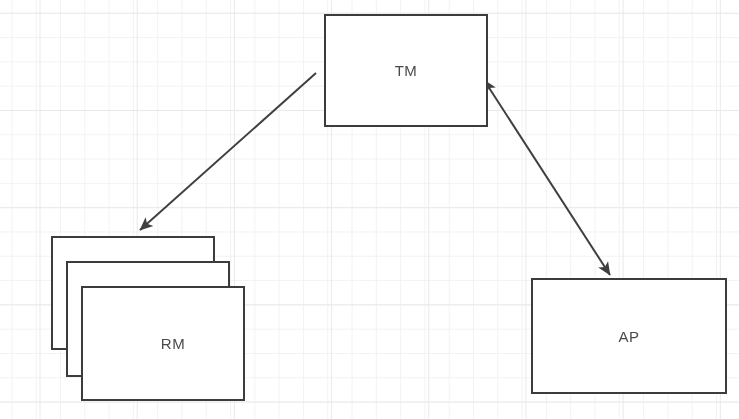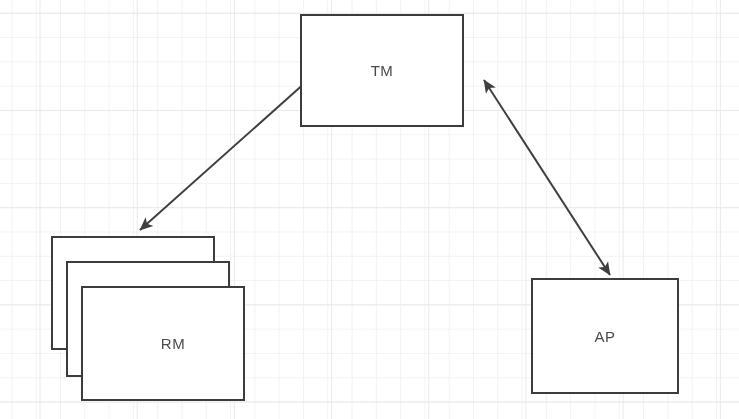--- a/index.html
+++ b/index.html
@@ -54,25 +54,25 @@
     align-items:center;
     justify-content:center;
   }
   .node-label{
     font-size:15px;
     color:var(--label-text);
     letter-spacing:0.5px;
     user-select:none;
   }
 
-  .node-tm{left:300px;top:14px;width:164px;height:113px;}
+  .node-tm{left:324px;top:14px;width:164px;height:113px;}
   .rm-back{left:51px;top:236px;width:164px;height:114px;}
   .rm-middle{left:66px;top:261px;width:164px;height:116px;}
   .rm-front{left:81px;top:286px;width:164px;height:115px;padding-left:20px;}
-  .node-ap{left:531px;top:278px;width:148px;height:116px;}
+  .node-ap{left:531px;top:278px;width:196px;height:116px;}
 </style>
 </head>
 <body>
 
 <div class="canvas">
 
   <svg class="connectors" viewBox="0 0 739 419" xmlns="http://www.w3.org/2000/svg">
     <defs>
       <marker id="arrowHead" viewBox="0 0 12 12" refX="10.5" refY="6" markerWidth="16" markerHeight="16" markerUnits="userSpaceOnUse" orient="auto-start-reverse">
         <path class="arrow-head" d="M1,1.6 L11,6 L1,10.4 L3.4,6 Z"></path>

